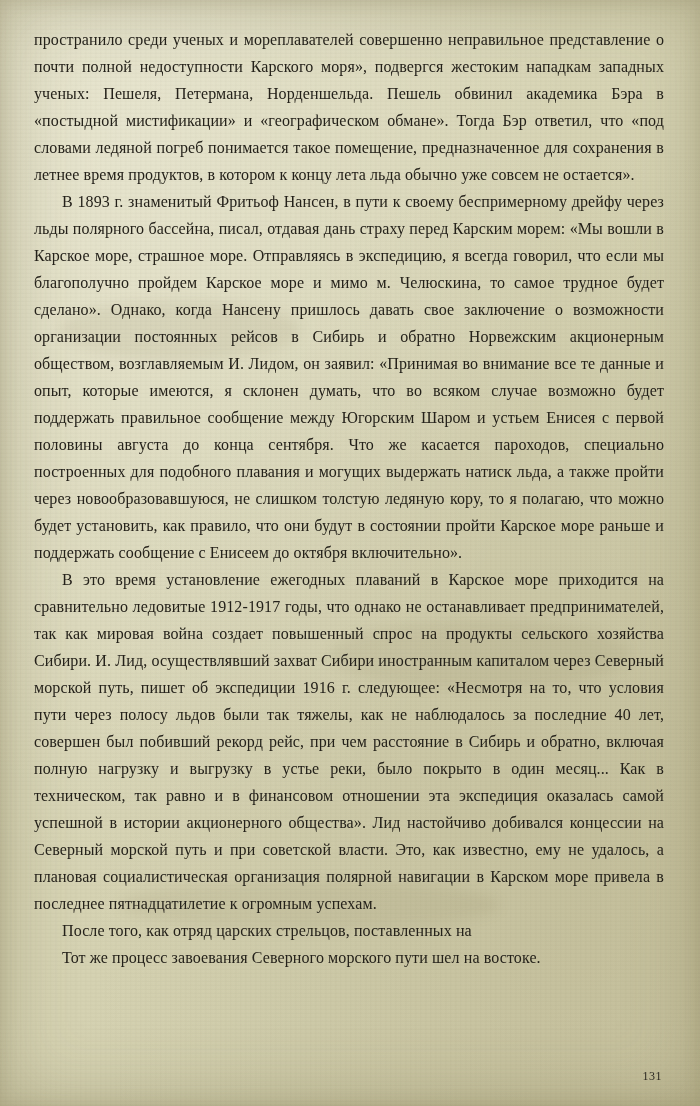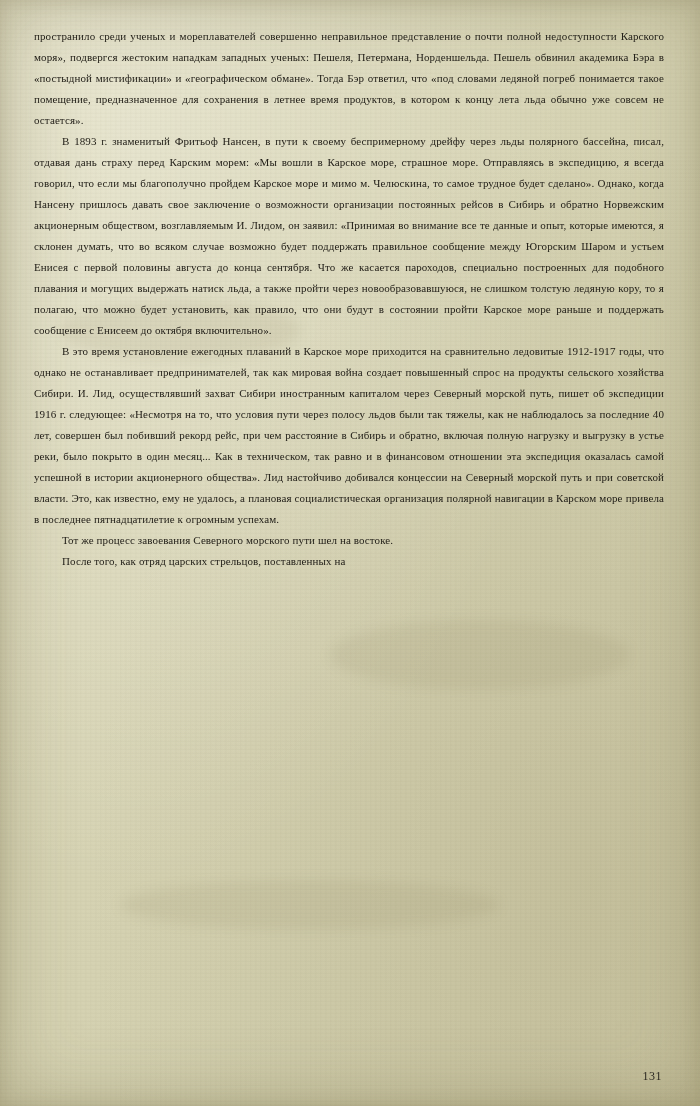--- a/index.html
+++ b/index.html
@@ -40,22 +40,22 @@
     position: absolute;
     left: 0; top: 0; right: 0; bottom: 0;
     pointer-events: none;
     box-shadow: inset 0 0 70px rgba(110,100,60,0.35),
                 inset 0 0 18px rgba(110,100,60,0.18);
   }
   .text-col {
     position: relative;
     z-index: 2;
     color: #24211a;
-    font-size: 11px;
-    line-height: 21px;
+    font-size: 16px;
+    line-height: 27px;
     text-align: justify;
     text-justify: inter-word;
     letter-spacing: 0.1px;
   }
   .text-col p {
     margin: 0;
     text-indent: 28px;
   }
   .text-col p.cont {
     text-indent: 0;
@@ -89,20 +89,20 @@
 <div class="page">
 
   <div class="smudge s1"></div>
   <div class="smudge s2"></div>
   <div class="smudge s3"></div>
 
   <div class="text-col">
     <p class="cont">пространило среди ученых и мореплавателей совершенно неправильное представление о почти полной недоступности Карского моря», подвергся жестоким нападкам западных ученых: Пешеля, Петермана, Норденшельда. Пешель обвинил академика Бэра в «постыдной мистификации» и «географическом обмане». Тогда Бэр ответил, что «под словами ледяной погреб понимается такое помещение, предназначенное для сохранения в летнее время продуктов, в котором к концу лета льда обычно уже совсем не остается».</p>
     <p>В 1893 г. знаменитый Фритьоф Нансен, в пути к своему беспримерному дрейфу через льды полярного бассейна, писал, отдавая дань страху перед Карским морем: «Мы вошли в Карское море, страшное море. Отправляясь в экспедицию, я всегда говорил, что если мы благополучно пройдем Карское море и мимо м. Челюскина, то самое трудное будет сделано». Однако, когда Нансену пришлось давать свое заключение о возможности организации постоянных рейсов в Сибирь и обратно Норвежским акционерным обществом, возглавляемым И. Лидом, он заявил: «Принимая во внимание все те данные и опыт, которые имеются, я склонен думать, что во всяком случае возможно будет поддержать правильное сообщение между Югорским Шаром и устьем Енисея с первой половины августа до конца сентября. Что же касается пароходов, специально построенных для подобного плавания и могущих выдержать натиск льда, а также пройти через новообразовавшуюся, не слишком толстую ледяную кору, то я полагаю, что можно будет установить, как правило, что они будут в состоянии пройти Карское море раньше и поддержать сообщение с Енисеем до октября включительно».</p>
     <p>В это время установление ежегодных плаваний в Карское море приходится на сравнительно ледовитые 1912-1917 годы, что однако не останавливает предпринимателей, так как мировая война создает повышенный спрос на продукты сельского хозяйства Сибири. И. Лид, осуществлявший захват Сибири иностранным капиталом через Северный морской путь, пишет об экспедиции 1916 г. следующее: «Несмотря на то, что условия пути через полосу льдов были так тяжелы, как не наблюдалось за последние 40 лет, совершен был побивший рекорд рейс, при чем расстояние в Сибирь и обратно, включая полную нагрузку и выгрузку в устье реки, было покрыто в один месяц... Как в техническом, так равно и в финансовом отношении эта экспедиция оказалась самой успешной в истории акционерного общества». Лид настойчиво добивался концессии на Северный морской путь и при советской власти. Это, как известно, ему не удалось, а плановая социалистическая организация полярной навигации в Карском море привела в последнее пятнадцатилетие к огромным успехам.</p>
+    <p>После того, как отряд царских стрельцов, поставленных на</p>
     <p>Тот же процесс завоевания Северного морского пути шел на востоке.</p>
-    <p>После того, как отряд царских стрельцов, поставленных на</p>
   </div>
 
   <div class="vignette"></div>
 
   <div class="folio">131</div>
 </div>
 
 </body></html>

